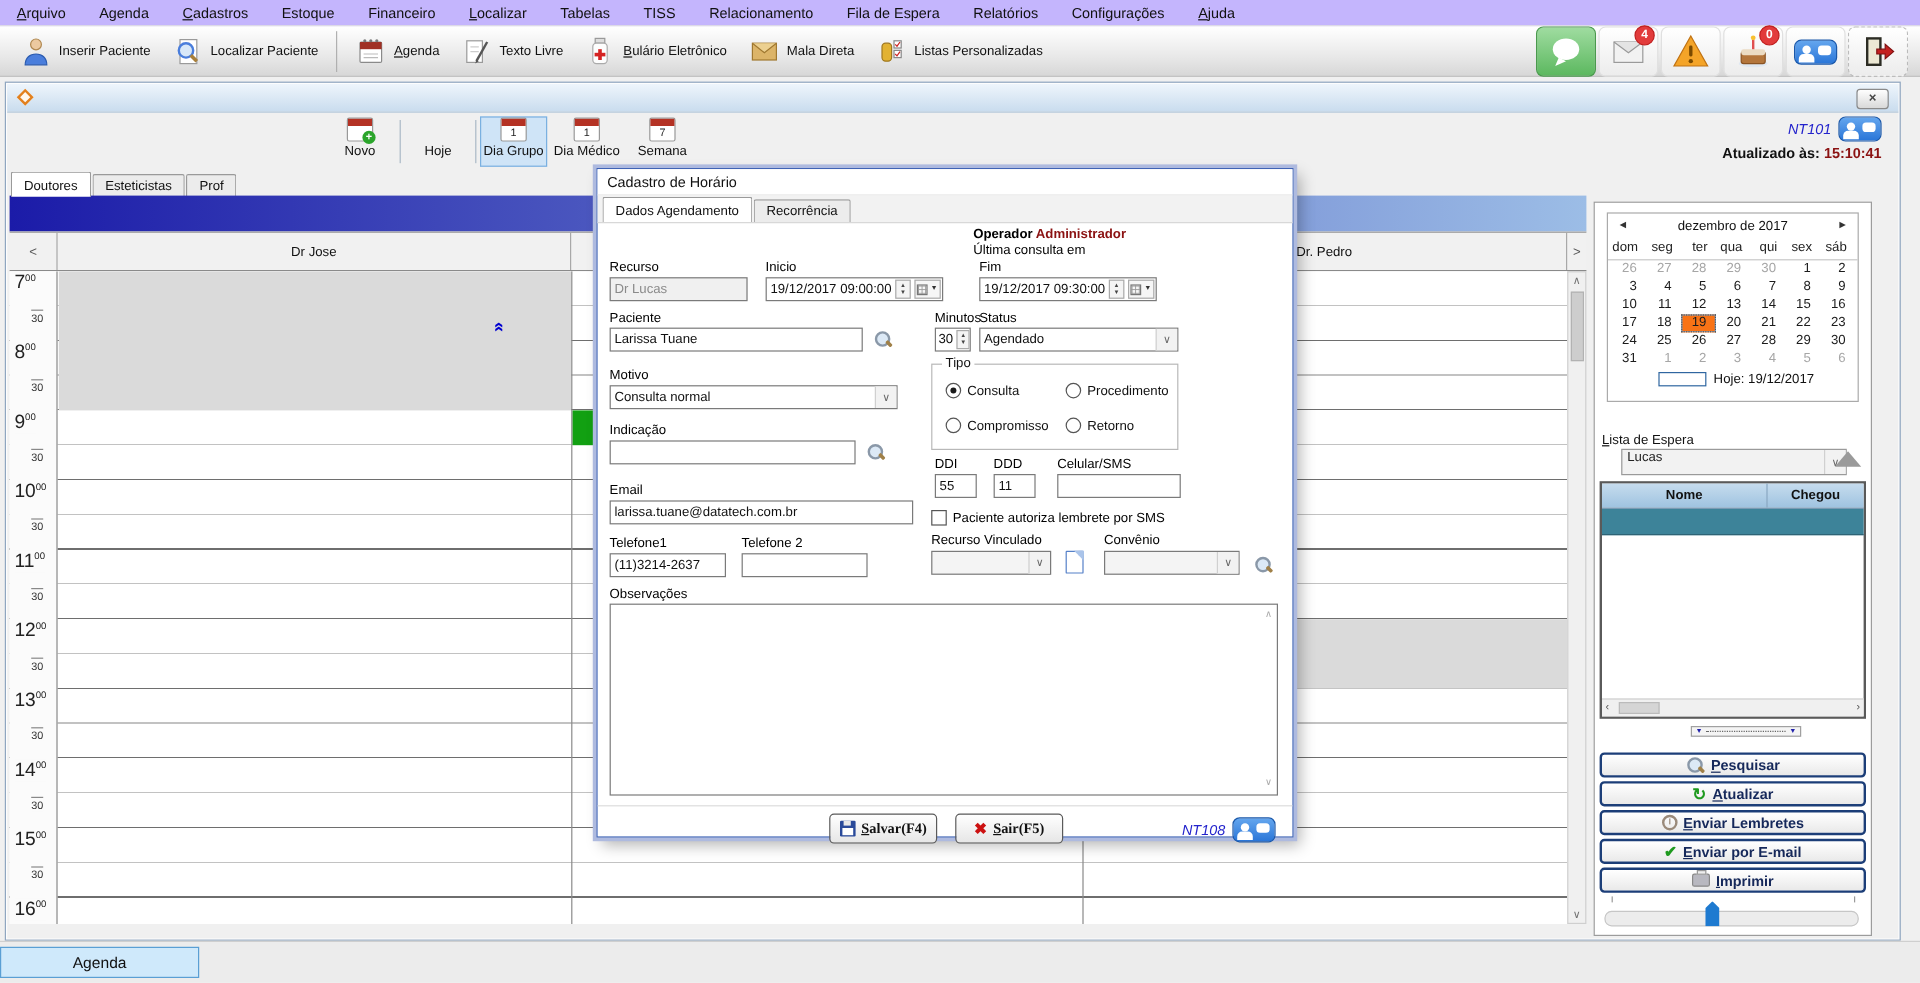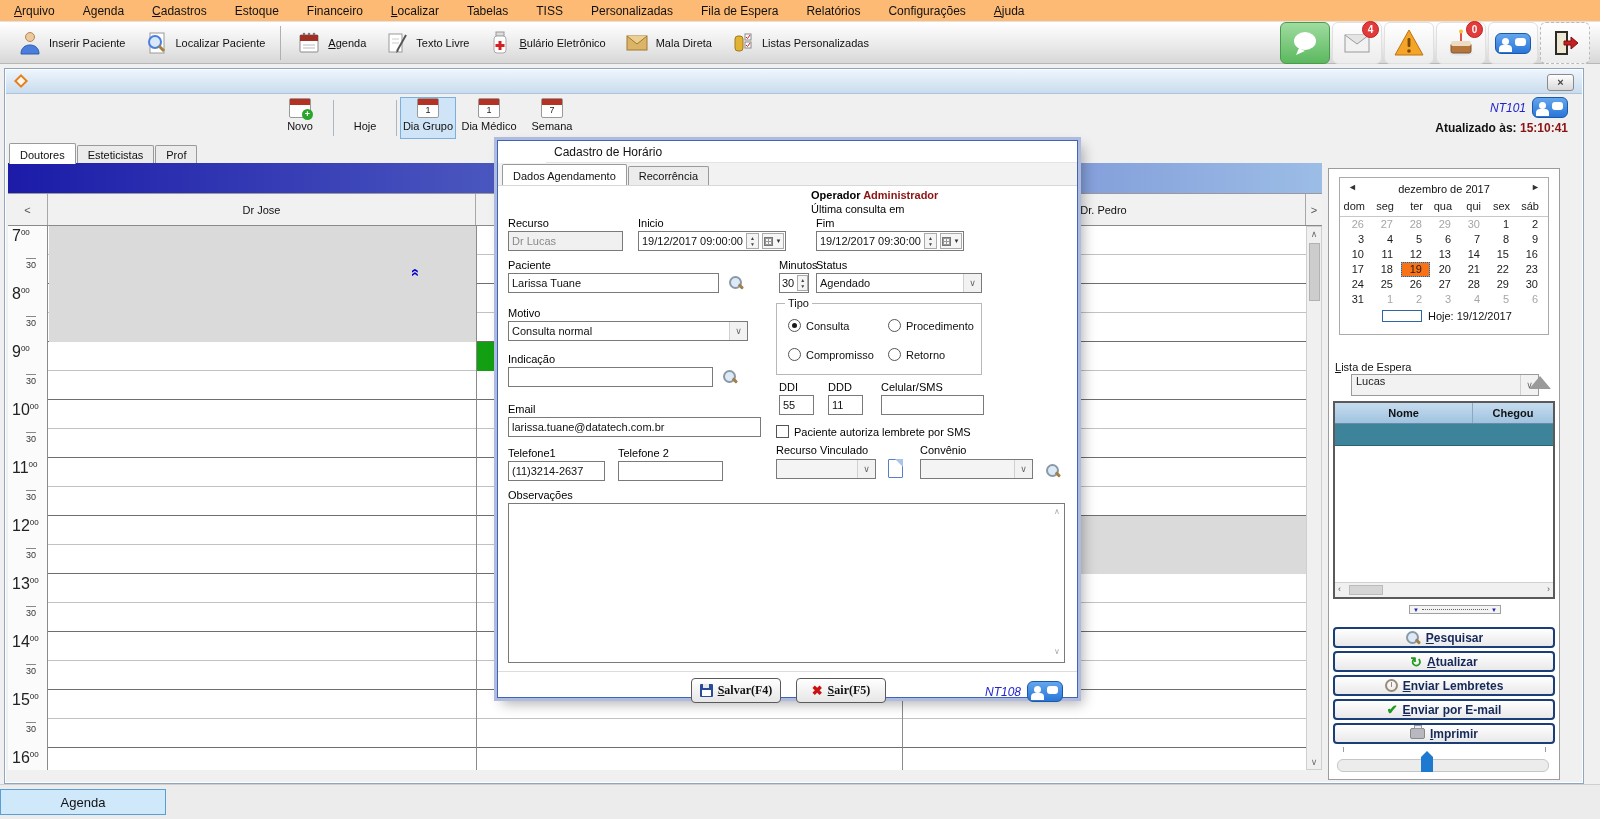--- a/index.html
+++ b/index.html
@@ -3,21 +3,21 @@
 <meta charset="utf-8">
 <style>
   * { margin:0; padding:0; box-sizing:border-box; }
   html,body { width:1600px; height:819px; }
   body { font-family:"Liberation Sans", sans-serif; font-size:12px; color:#111; background:#f0f0f0; overflow:hidden; }
   .screen { position:relative; width:1600px; height:819px; background:#f0f0f0; }
   .abs { position:absolute; }
   .u-first::first-letter { text-decoration:underline; }
 
   
-  .menubar { position:absolute; left:0; top:0; width:1600px; height:22px; background:#fdba74; border-bottom:1px solid #e2e2e2; display:flex; align-items:center; }
+  .menubar { position:absolute; left:0; top:0; width:1600px; height:22px; background:#c4b5fd; border-bottom:1px solid #e2e2e2; display:flex; align-items:center; }
   .menu-item { display:inline-block; padding:3px 14px; font-size:12px; cursor:default; }
 
   
   .toolbar { position:absolute; left:0; top:22px; width:1600px; height:42px; background:linear-gradient(#ffffff,#e9e9e9 60%,#d7d7d7); border-bottom:1px solid #b8b8b8; display:flex; align-items:center; }
   .tb-btn { display:flex; align-items:center; gap:6px; padding:4px 9px; height:38px; border-radius:3px; }
   .tb-sep { width:1px; height:34px; background:#b0b0b0; margin:0 6px; }
   .tb-label { font-size:11px; white-space:nowrap; }
   .notif-group { position:absolute; right:10px; top:0; height:42px; display:flex; align-items:center; }
   .notif-btn { position:relative; width:50px; height:42px; display:flex; align-items:center; justify-content:center; border-radius:6px; background:linear-gradient(#ffffff,#ececec); margin-left:2px; border:1px solid #e0e0e0; }
   .notif-btn.active { background:linear-gradient(#9fdca0,#5cb85f); border-color:#4a9a4d; }
@@ -91,21 +91,21 @@
   .splitter { position:absolute; left:80px; top:436px; width:92px; height:9px; border:1px solid #a0a0a0; background:#f4f4f4; display:flex; align-items:center; justify-content:space-between; padding:0 3px; font-size:6px; color:#2222aa; }
   .dots { flex:1; border-bottom:1px dotted #666; margin:0 3px; height:1px; }
 
   .side-btn { position:absolute; left:4px; width:222px; height:21px; border:2px solid #1c3e78; border-radius:4px; background:linear-gradient(#ffffff,#e9e9e9); display:flex; align-items:center; justify-content:center; gap:5px; font-weight:bold; font-size:12px; color:#15285a; }
   .slider-track { position:absolute; left:8px; top:590px; width:212px; height:13px; background:#ececec; border:1px solid #c6c6c6; border-radius:6px; }
   .slider-thumb { position:absolute; left:92px; top:582px; width:12px; height:21px; background:#1e7ad0; clip-path:polygon(50% 0,100% 28%,100% 100%,0 100%,0 28%); }
   .tick { position:absolute; top:578px; width:1px; height:5px; background:#9a9a9a; }
 
   
   .dialog { position:absolute; left:497px; top:140px; width:581px; height:558px; background:#fff; border:1px solid #3f63b5; box-shadow:0 0 0 3px #aebadf, 5px 6px 12px rgba(0,0,0,.3); z-index:50; }
-  .dlg-title { position:absolute; left:0; top:0; right:0; height:22px; background:#fff; border-bottom:1px solid #e4e4e4; font-size:12px; padding:4px 0 0 8px;margin-left:48px; }
+  .dlg-title { position:absolute; left:0; top:0; right:0; height:22px; background:#fff; border-bottom:1px solid #e4e4e4; font-size:12px; padding:4px 0 0 8px; }
   .dlg-tabs { position:absolute; left:0; top:22px; right:0; height:23px; background:#f2f2f2; display:flex; align-items:flex-end; padding-left:4px; border-bottom:1px solid #d8d8d8; }
   .lbl { position:absolute; font-size:11px; color:#000; white-space:nowrap; }
   .fld { position:absolute; height:20px; border:1px solid #7a7a7a; background:#fff; font-family:"Liberation Sans",sans-serif; font-size:11px; padding:2px 3px; color:#111; }
   .fld:disabled,.fld.ro { background:#f0f0f0; color:#8a8a8a; }
   .combo { position:absolute; height:20px; border:1px solid #7a7a7a; background:#fff; display:flex; align-items:center; font-size:11px; }
   .combo .val { flex:1; padding-left:3px; white-space:nowrap; overflow:hidden; }
   .spin { display:inline-flex; flex-direction:column; width:13px; height:16px; border:1px solid #aaa; font-size:5px; color:#444; text-align:center; justify-content:space-between; background:#f4f4f4; padding:1px 0; }
   .dtf { position:absolute; height:20px; border:1px solid #7a7a7a; background:#fff; display:flex; align-items:center; font-size:11px; padding-left:3px; gap:3px; }
   .calbtn { width:22px; height:16px; border:1px solid #aaa; background:#f6f6f6; display:flex; align-items:center; justify-content:center; gap:2px; }
   .calbtn .grid9 { width:9px; height:9px; border:1px solid #777; background-image:linear-gradient(#999 1px,transparent 1px),linear-gradient(90deg,#999 1px,transparent 1px); background-size:3px 3px; }
@@ -141,21 +141,21 @@
 
   <div class="menubar">
       <span class="menu-item u-first">Arquivo</span>
       <span class="menu-item">Agenda</span>
       <span class="menu-item u-first">Cadastros</span>
       <span class="menu-item">Estoque</span>
       <span class="menu-item">Financeiro</span>
       <span class="menu-item u-first">Localizar</span>
       <span class="menu-item">Tabelas</span>
       <span class="menu-item">TISS</span>
-      <span class="menu-item">Personalizadas</span>
+      <span class="menu-item">Relacionamento</span>
       <span class="menu-item">Fila de Espera</span>
       <span class="menu-item">Relatórios</span>
       <span class="menu-item">Configurações</span>
       <span class="menu-item u-first">Ajuda</span>
     </div>
 
   <div class="toolbar">
     <div class="tb-btn" style="margin-left:8px">
       <svg width="26" height="26" viewBox="0 0 26 26">
           <circle cx="13" cy="7" r="4.5" fill="#ecc9a0" stroke="#b08850"></circle>

